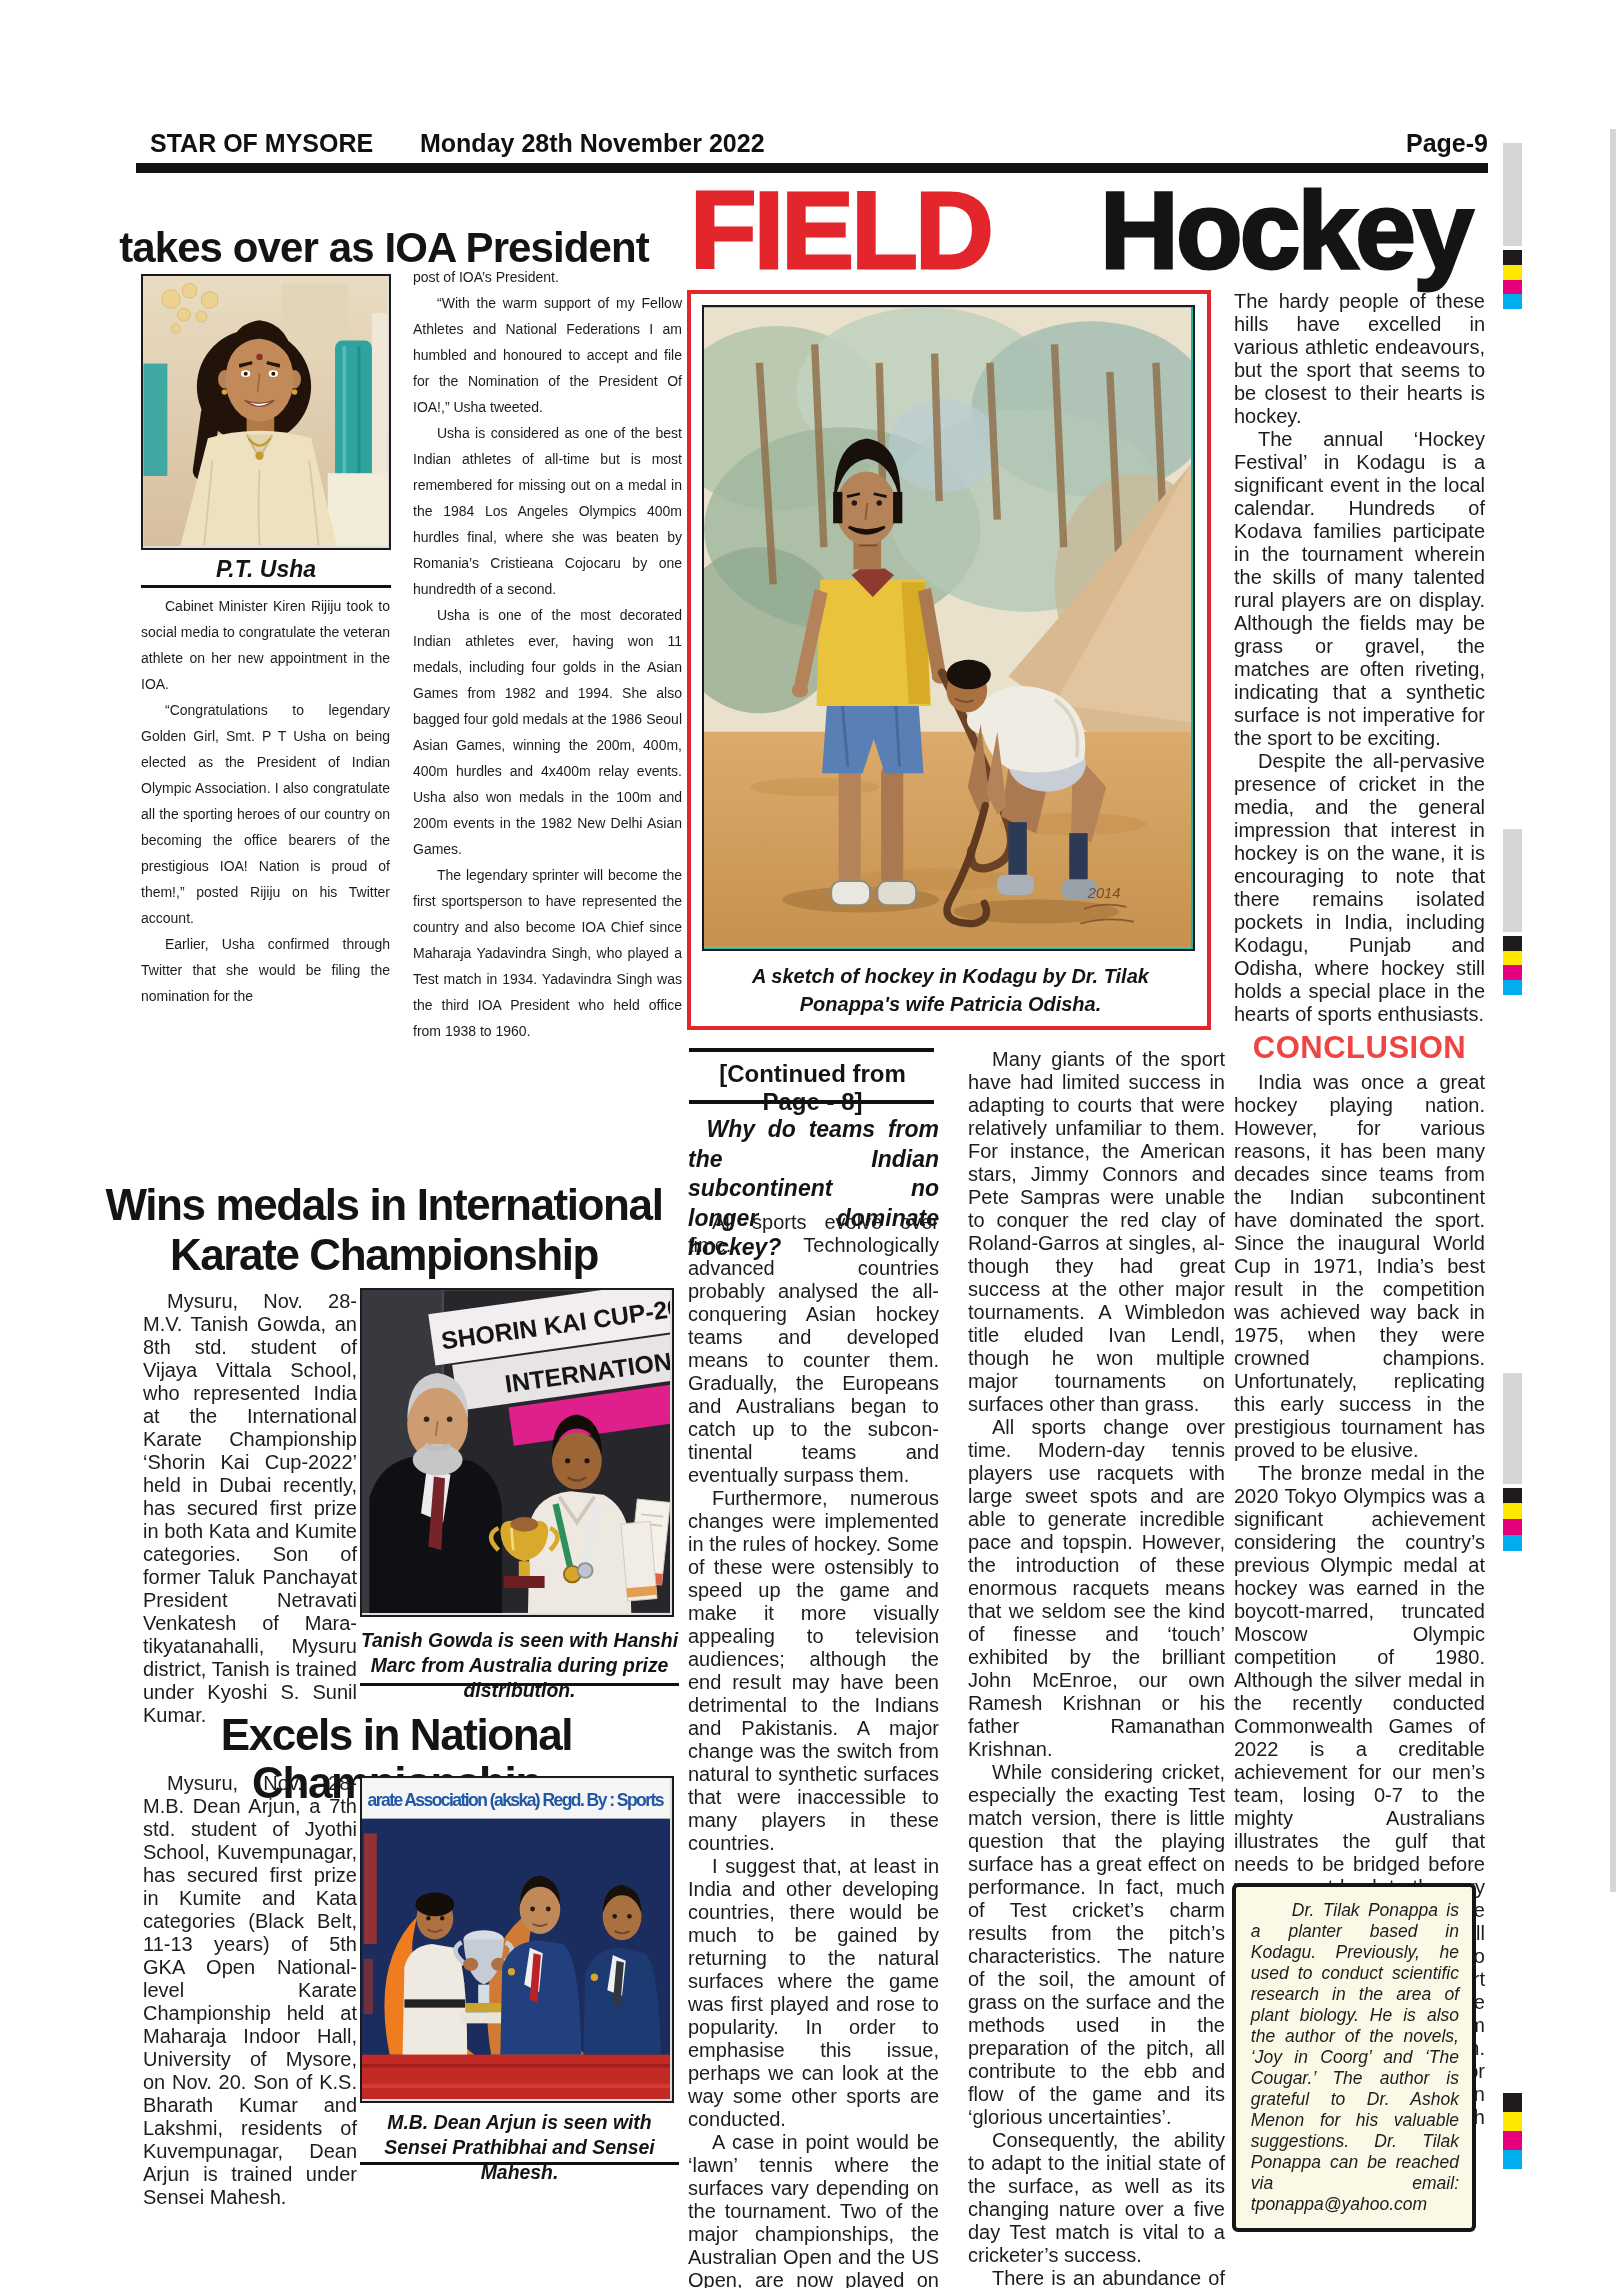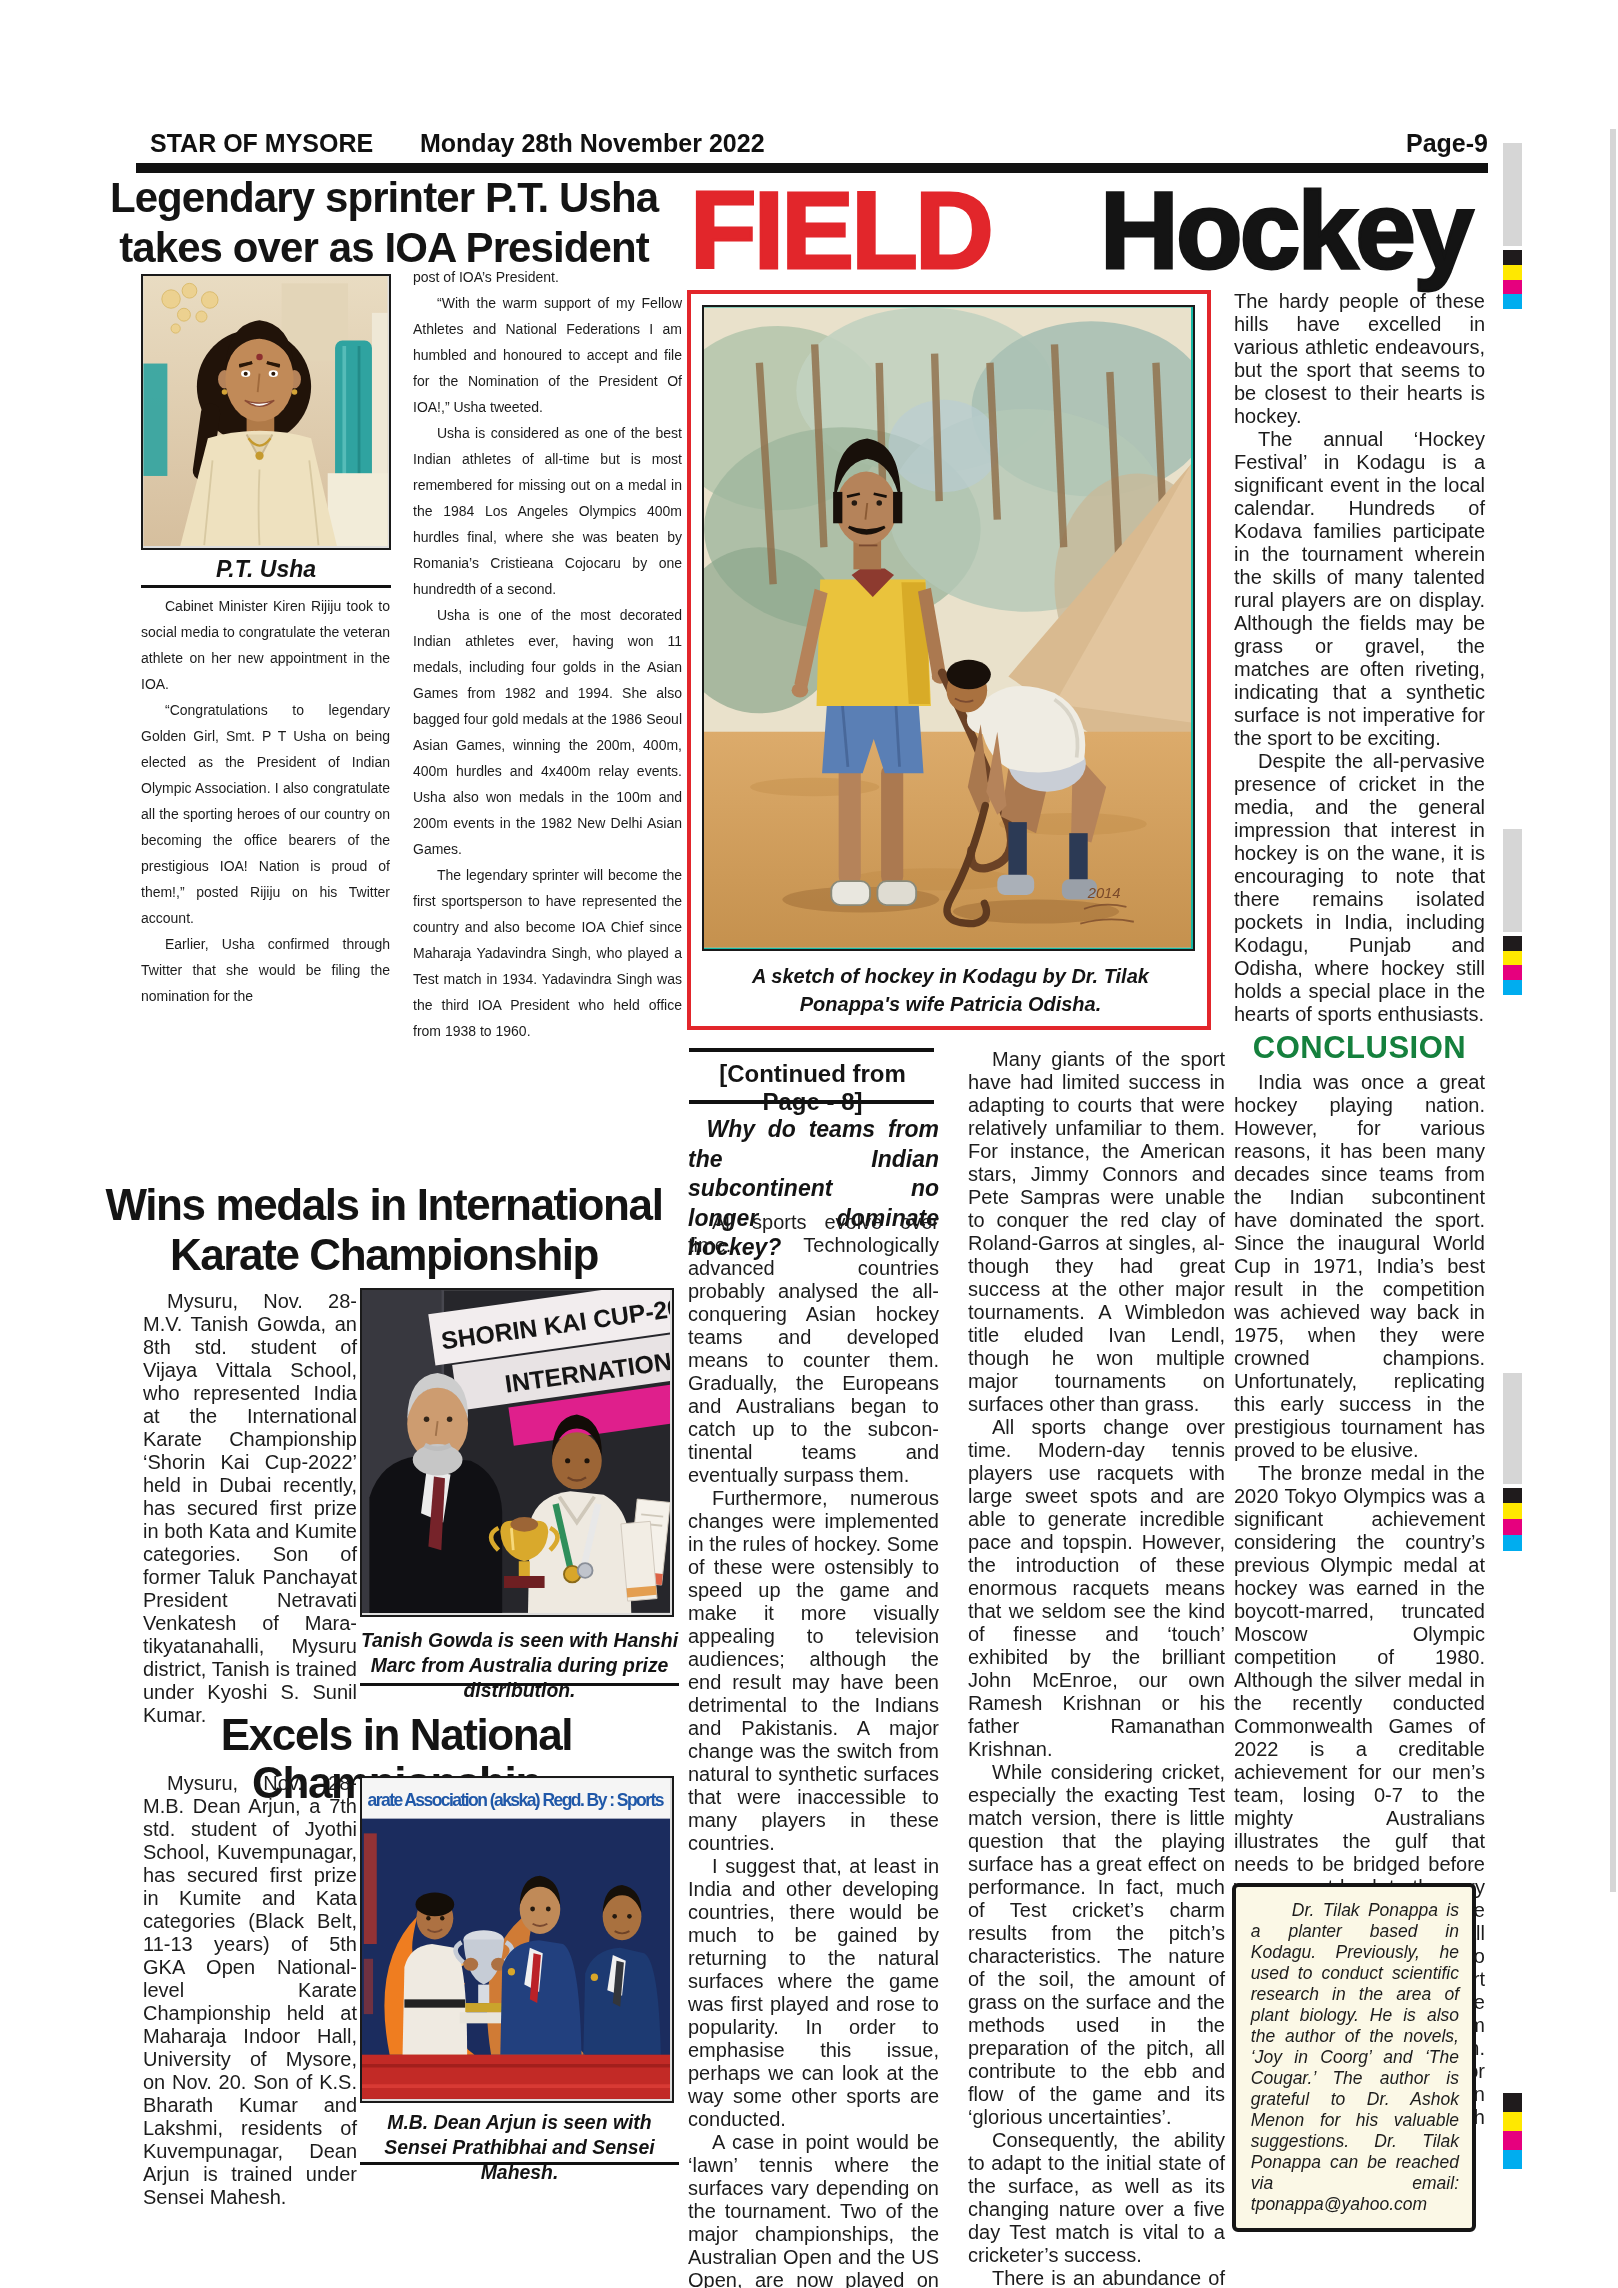--- a/index.html
+++ b/index.html
@@ -26,21 +26,21 @@
   .hcol{font-size:20px;line-height:23px;}
   .kcol{font-size:20px;line-height:23px;}
   .b{font-weight:bold;}
   
   .cap{font-weight:bold;font-style:italic;text-align:center;color:#141414;}
   .photoframe{border:2.8px solid #1a1a1a;background:#ddd;box-sizing:border-box;}
   
   .redbox{border:4.6px solid #e2262b;background:#fff;box-sizing:border-box;}
   .contnote{font-weight:bold;font-size:24px;text-align:center;color:#141414;}
   .question{font-weight:bold;font-style:italic;font-size:23px;line-height:29.5px;text-align:justify;text-indent:18.5px;color:#141414;}
-  .conclusion{color:#15803d;font-weight:bold;font-size:31px;text-align:center;letter-spacing:0.5px;margin:3.7px 0 5.5px 0;}
+  .conclusion{color:#ef4444;font-weight:bold;font-size:31px;text-align:center;letter-spacing:0.5px;margin:3.7px 0 5.5px 0;}
   
   .authorbox{border:4.6px solid #151515;border-radius:6px;background:#fbf8e6;box-sizing:border-box;
              padding:13px 13px 13px 14.8px;font-style:italic;font-size:17.5px;line-height:21px;text-align:justify;}
   .authorbox p{margin:0;text-indent:41px;hyphens:manual;}
   
   .reg{width:18.5px;}
   svg text{font-family:"Liberation Sans",sans-serif;}
 </style>
 </head>
 <body>
@@ -70,21 +70,20 @@
   <div class="abs reg" style="left:1503px;top:1488px;height:15.7px;background:#1f1b1c;"></div>
   <div class="abs reg" style="left:1503px;top:1503px;height:15.7px;background:#ffe800;"></div>
   <div class="abs reg" style="left:1503px;top:1519px;height:15.7px;background:#e6007e;"></div>
   <div class="abs reg" style="left:1503px;top:1535px;height:15.7px;background:#00adef;"></div>
 
   <div class="abs reg" style="left:1503px;top:2093px;height:18.5px;background:#1f1b1c;"></div>
   <div class="abs reg" style="left:1503px;top:2112px;height:19.4px;background:#ffe800;"></div>
   <div class="abs reg" style="left:1503px;top:2131px;height:19.4px;background:#e6007e;"></div>
   <div class="abs reg" style="left:1503px;top:2150px;height:18.5px;background:#00adef;"></div>
 
-  <div class="abs hl hl46" style="left:83px;top:175px;width:602px;">Legendary sprinter P.T. Usha</div>
   <div class="abs hl hl46" style="left:83px;top:225px;width:602px;">takes over as IOA President</div>
 
   <div class="abs photoframe" style="left:141px;top:274px;width:250px;height:276px;">
     <svg width="245" height="270" viewBox="0 0 265 293">
       <defs>
         <linearGradient id="ubg" x1="0" y1="0" x2="0" y2="1">
           <stop offset="0" stop-color="#e9dcc2"></stop>
             <stop offset="1" stop-color="#d6bf9e"></stop>
         </linearGradient>
       </defs>

